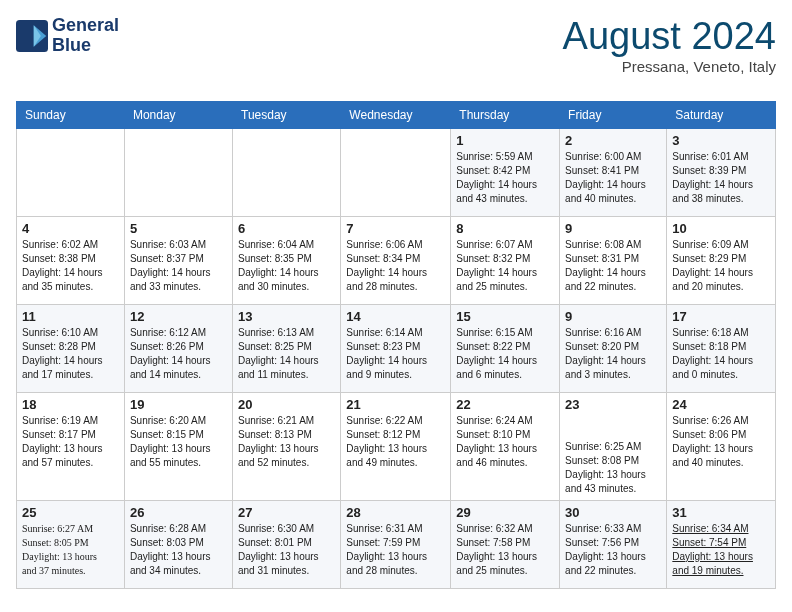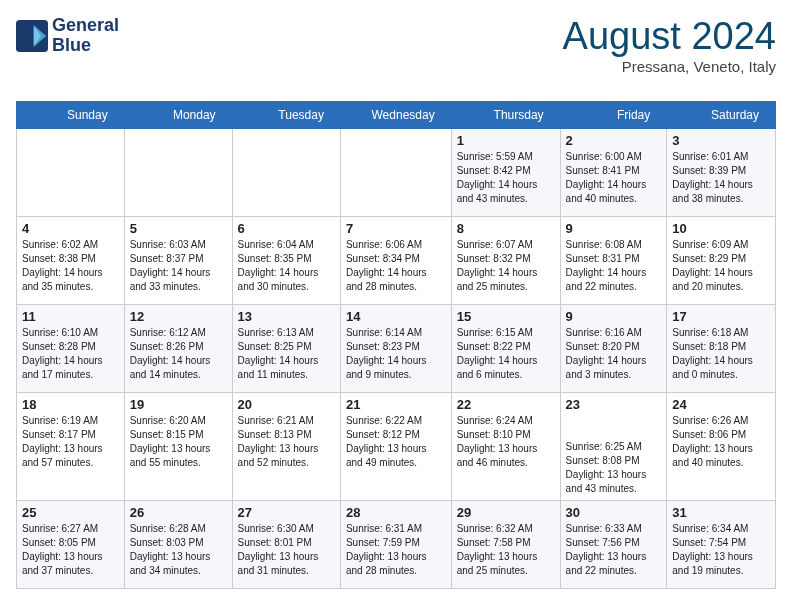--- a/index.html
+++ b/index.html
@@ -47,22 +47,22 @@
     table {
       width: 100%;
       border-collapse: collapse;
       font-size: 11px;
     }
     thead tr {
       background: #2a6ebb;
     }
     thead th {
       color: #fff;
-      text-align: right;
-      padding: 6px 16px;
+      text-align: left;
+      padding: 6px 8px;
       font-size: 12px;
       font-weight: normal;
       border: 1px solid #2a6ebb;
     }
     tbody tr {
       vertical-align: top;
     }
     tbody td {
       border: 1px solid #ccc;
       padding: 4px 5px;
@@ -303,21 +303,21 @@
           <span class="day-num">24</span>
           <div class="day-info" style="white-space: pre-line;">Sunrise: 6:26 AM
 Sunset: 8:06 PM
 Daylight: 13 hours
 and 40 minutes.</div>
         </td>
       </tr>
       <tr>
         <td>
           <span class="day-num">25</span>
-          <div class="day-info" style="white-space: pre-line;">Sunrise: 6:27 AM
+          <div class="day-info" style="white-space: pre-line; font-family: Liberation Serif, serif;">Sunrise: 6:27 AM
 Sunset: 8:05 PM
 Daylight: 13 hours
 and 37 minutes.</div>
         </td>
         <td>
           <span class="day-num">26</span>
           <div class="day-info" style="white-space: pre-line;">Sunrise: 6:28 AM
 Sunset: 8:03 PM
 Daylight: 13 hours
 and 34 minutes.</div>
@@ -345,20 +345,20 @@
         </td>
         <td>
           <span class="day-num">30</span>
           <div class="day-info" style="white-space: pre-line;">Sunrise: 6:33 AM
 Sunset: 7:56 PM
 Daylight: 13 hours
 and 22 minutes.</div>
         </td>
         <td>
           <span class="day-num">31</span>
-          <div class="day-info" style="white-space: pre-line;">Sunrise: 6:34 AM
+          <div class="day-info" style="white-space: pre-line; text-decoration: underline;">Sunrise: 6:34 AM
 Sunset: 7:54 PM
 Daylight: 13 hours
 and 19 minutes.</div>
         </td>
       </tr>
     </tbody>
 </table>
 
 </body></html>

